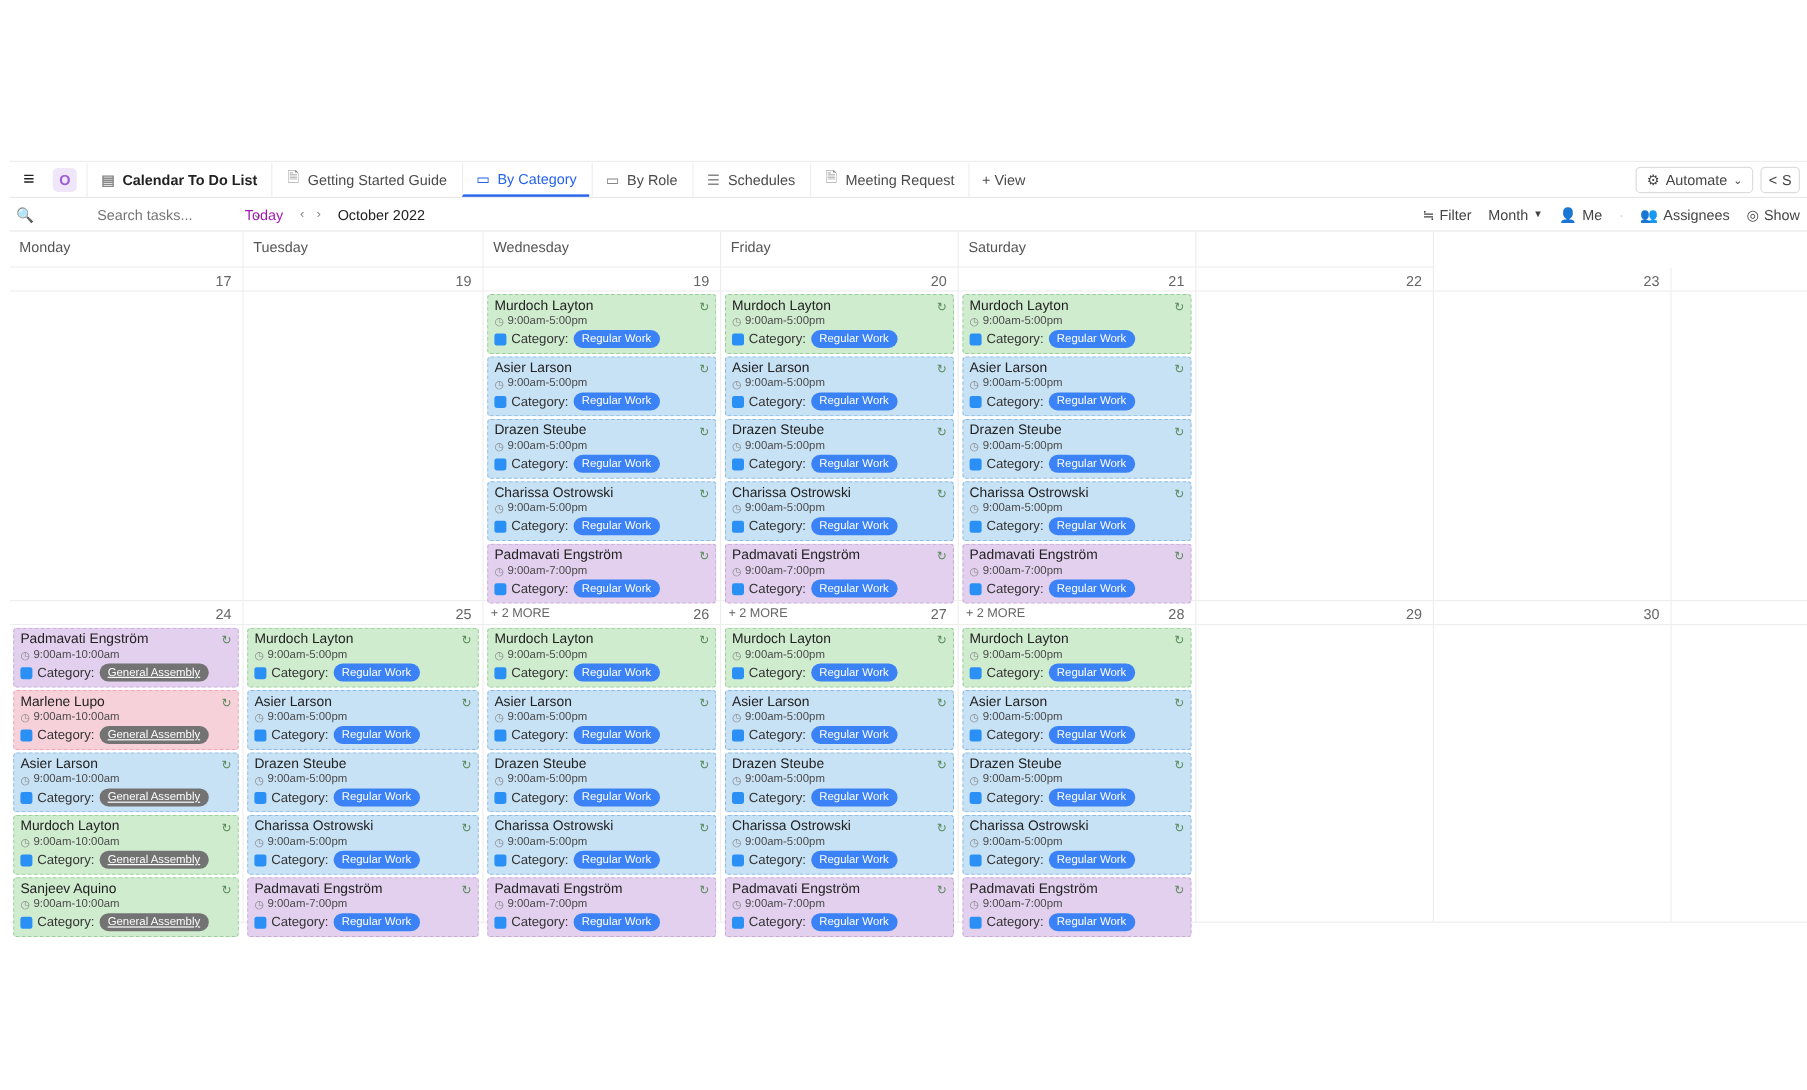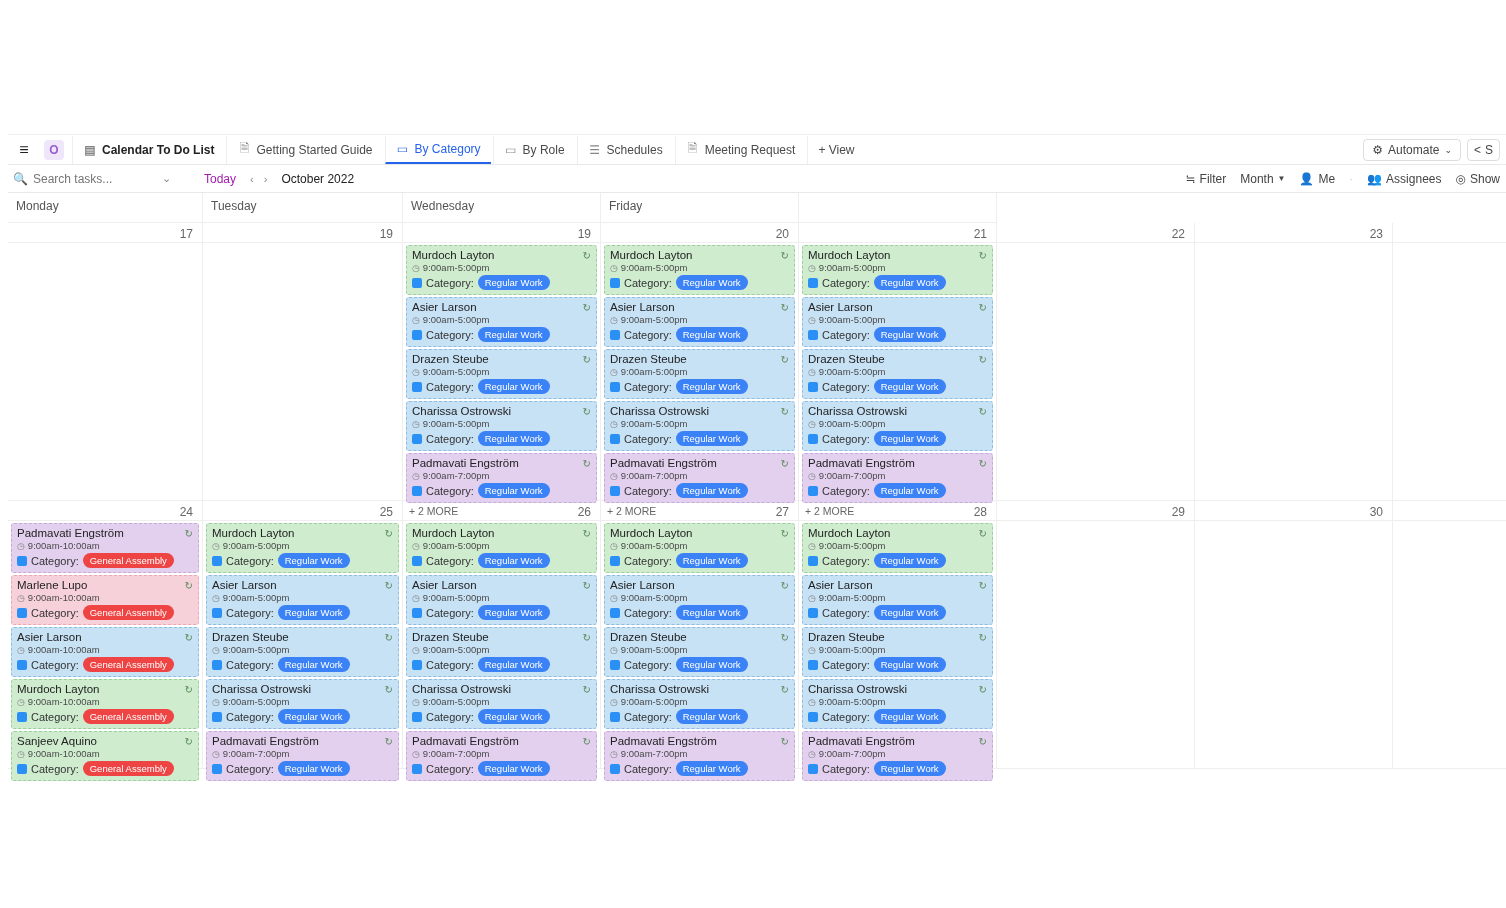--- a/index.html
+++ b/index.html
@@ -17,21 +17,21 @@
   .tab.active .ticon { color: #2563eb; }
   .tab.title { font-weight: 600; color: #222; }
   .nav-spacer { flex: 1; }
   .nav-right { display: flex; align-items: center; gap: 6px; padding-right: 2px; }
   .automate-btn { display: flex; align-items: center; gap: 5px; border: 1px solid #ddd; border-radius: 4px; padding: 3px 8px; cursor: pointer; color: #444; }
   .share-btn { display: flex; align-items: center; gap: 4px; border: 1px solid #ddd; border-radius: 4px; padding: 3px 6px; cursor: pointer; color: #444; }
   
   
   .toolbar { display: flex; align-items: center; height: 28px; border-bottom: 1px solid #e8e8e8; padding: 0 6px; gap: 4px; }
   .search-wrap { display: flex; align-items: center; gap: 5px; width: 170px; }
-  .search-wrap input { border: none; outline: none; font-size: 12px; width: 120px; color: #a21caf; }
+  .search-wrap input { border: none; outline: none; font-size: 12px; width: 120px; color: #a21caf; margin-left: 48px; }
   .sicon { width: 14px; height: 14px; display: inline-flex; align-items: center; justify-content: center; color: #666; }
   .chev { color: #888; cursor: pointer; padding: 0 4px; font-size: 11px; }
   .today-btn { margin-left: 10px; color: #a21caf; cursor: pointer; padding: 0 6px; }
   .nav-arrows { display: flex; align-items: center; gap: 2px; }
   .month-label { margin-left: 6px; color: #222; font-weight: 500; }
   .toolbar-spacer { flex: 1; }
   .toolbar-right { display: flex; align-items: center; gap: 14px; color: #444; }
   .toolbar-right > span { display: inline-flex; align-items: center; gap: 4px; cursor: pointer; }
   
   
@@ -52,21 +52,21 @@
   .ev .recur { position: absolute; top: 4px; right: 5px; font-size: 10px; color: #5a8a5a; }
   .ev .clock { color: #8a8a8a; font-size: 9px; }
   .ev .caticon { width: 10px; height: 10px; background: #2b90f5; border-radius: 2px; display: inline-block; }
   
   .bg-green  { background: #cfeccf; border-color: #9bcf9b; }
   .bg-blue   { background: #c7e1f5; border-color: #8fbde0; }
   .bg-purple { background: #e3d0ef; border-color: #c6abd8; }
   .bg-pink   { background: #f7d1da; border-color: #e8a9b8; }
   
   .badge-reg { background: #3b82f6; }
-  .badge-ga  { background: #ef4444; }
+  .badge-ga  { background: #737373; text-decoration: underline; }
   
   .more { font-size: 10.5px; color: #666; padding: 2px 2px; cursor: pointer; }
 </style>
 </head>
 <body>
 
 <div class="app">
 
   <div class="topnav">
     <div class="hamburger">≡</div>
@@ -148,20 +148,21 @@
           <span>Show</span>
         </span>
     </div>
   </div>
 
   <div class="cal">
     <div class="hdr">Monday</div>
     <div class="hdr">Tuesday</div>
     <div class="hdr">Wednesday</div>
     <div class="hdr">Friday</div>
+    <div class="hdr">Saturday</div>
     <div class="hdr"></div>
   </div>
 
   <div class="cal daynum-row">
     <div class="cell">
         <div class="daynum">17</div>
       </div>
     <div class="cell">
         <div class="daynum">19</div>
       </div>

